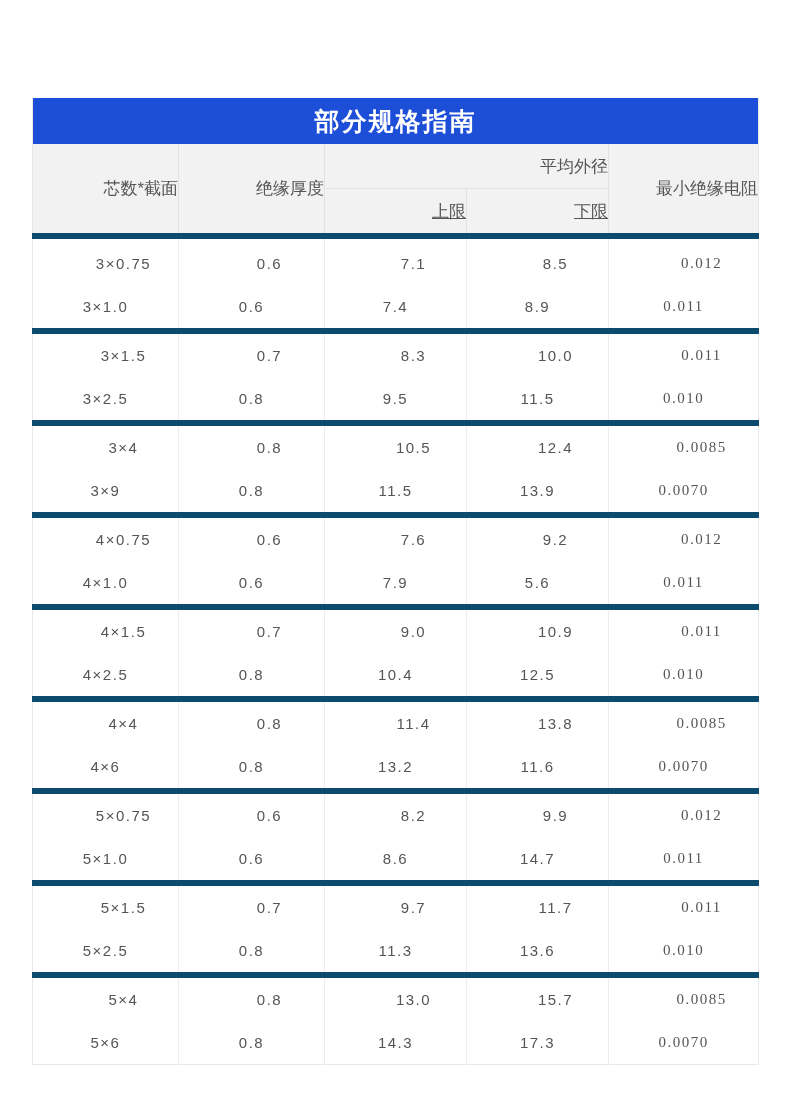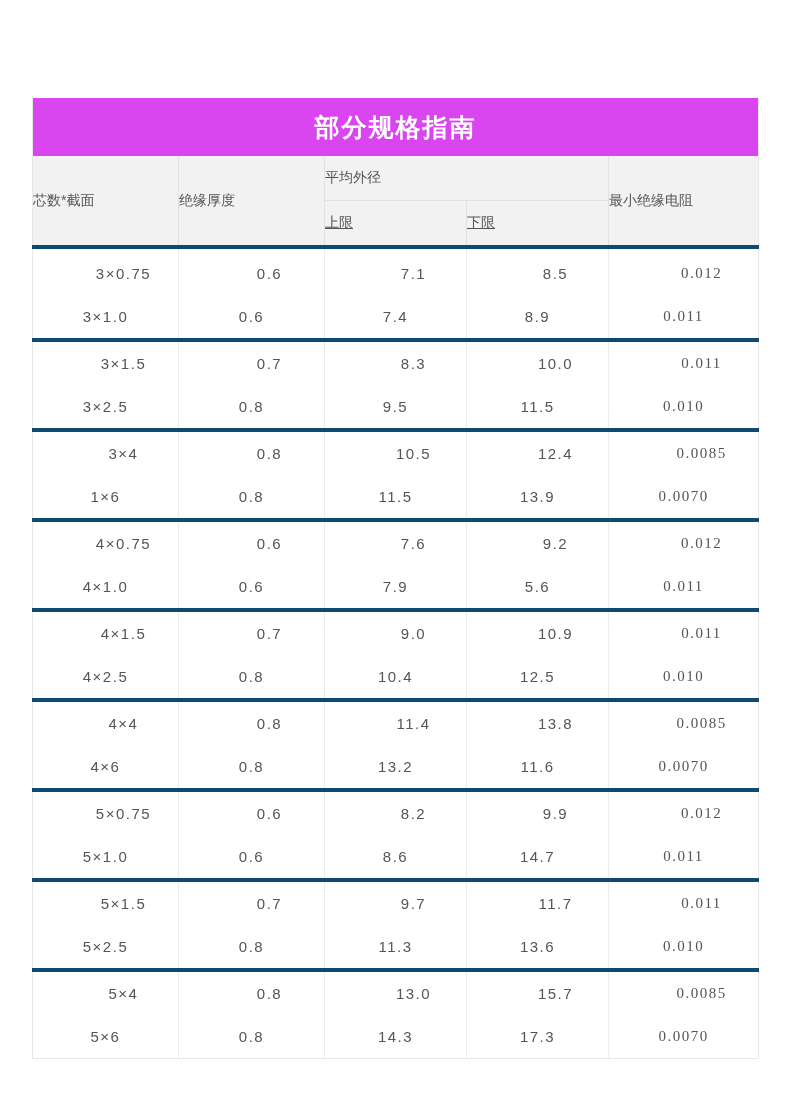--- a/index.html
+++ b/index.html
@@ -26,35 +26,35 @@
     top: 98px;
     width: 726px;
     border-collapse: collapse;
     table-layout: fixed;
   }
   .spec-table td, .spec-table th {
     padding: 0;
     margin: 0;
   }
   .title-cell {
-    background: #d946ef;
+    background: #1d4ed8;
     color: #ffffff;
     font-size: 25px;
     font-weight: bold;
     text-align: center;
-    height: 58px;
+    height: 46px;
     letter-spacing: 2px;
     vertical-align: middle;
   }
   .hdr {
     background: #f2f2f2;
     color: #555555;
-    font-size: 14px;
+    font-size: 17px;
     font-weight: normal;
-    text-align: left;
+    text-align: right;
     vertical-align: middle;
     border-right: 1px solid #e2e2e2;
     border-bottom: 1px solid #e2e2e2;
   }
   .hdr.last {
     border-right: none;
     margin-top: 21px;
   }
   .hdr-tall {
     height: 88px;
@@ -74,21 +74,21 @@
     height: 43px;
     color: #555555;
     letter-spacing: 1.5px;
     border-right: 1px solid #ececec;
   }
   .data-cell.last {
     border-right: none;
     font-family: Liberation Serif, serif;
   }
   .row-group-top td {
-    border-top: 4px solid #0c4a6e;
+    border-top: 6px solid #0c4a6e;
     padding-left: 36px;
   }
   .grp-first td {
     padding-top: 3px;
   }
   .tbl-wrap {
     border-left: 1px solid #e8e8e8;
     border-right: 1px solid #e8e8e8;
     border-bottom: 1px solid #e8e8e8;
   }
@@ -158,21 +158,21 @@
       </tr>
 
       <tr class="row-group-top">
         <td class="data-cell">3×4</td>
         <td class="data-cell">0.8</td>
         <td class="data-cell">10.5</td>
         <td class="data-cell">12.4</td>
         <td class="data-cell last">0.0085</td>
       </tr>
       <tr>
-        <td class="data-cell">1×6</td>
+        <td class="data-cell">3×9</td>
         <td class="data-cell">0.8</td>
         <td class="data-cell">11.5</td>
         <td class="data-cell">13.9</td>
         <td class="data-cell last">0.0070</td>
       </tr>
 
       <tr class="row-group-top">
         <td class="data-cell">4×0.75</td>
         <td class="data-cell">0.6</td>
         <td class="data-cell">7.6</td>

